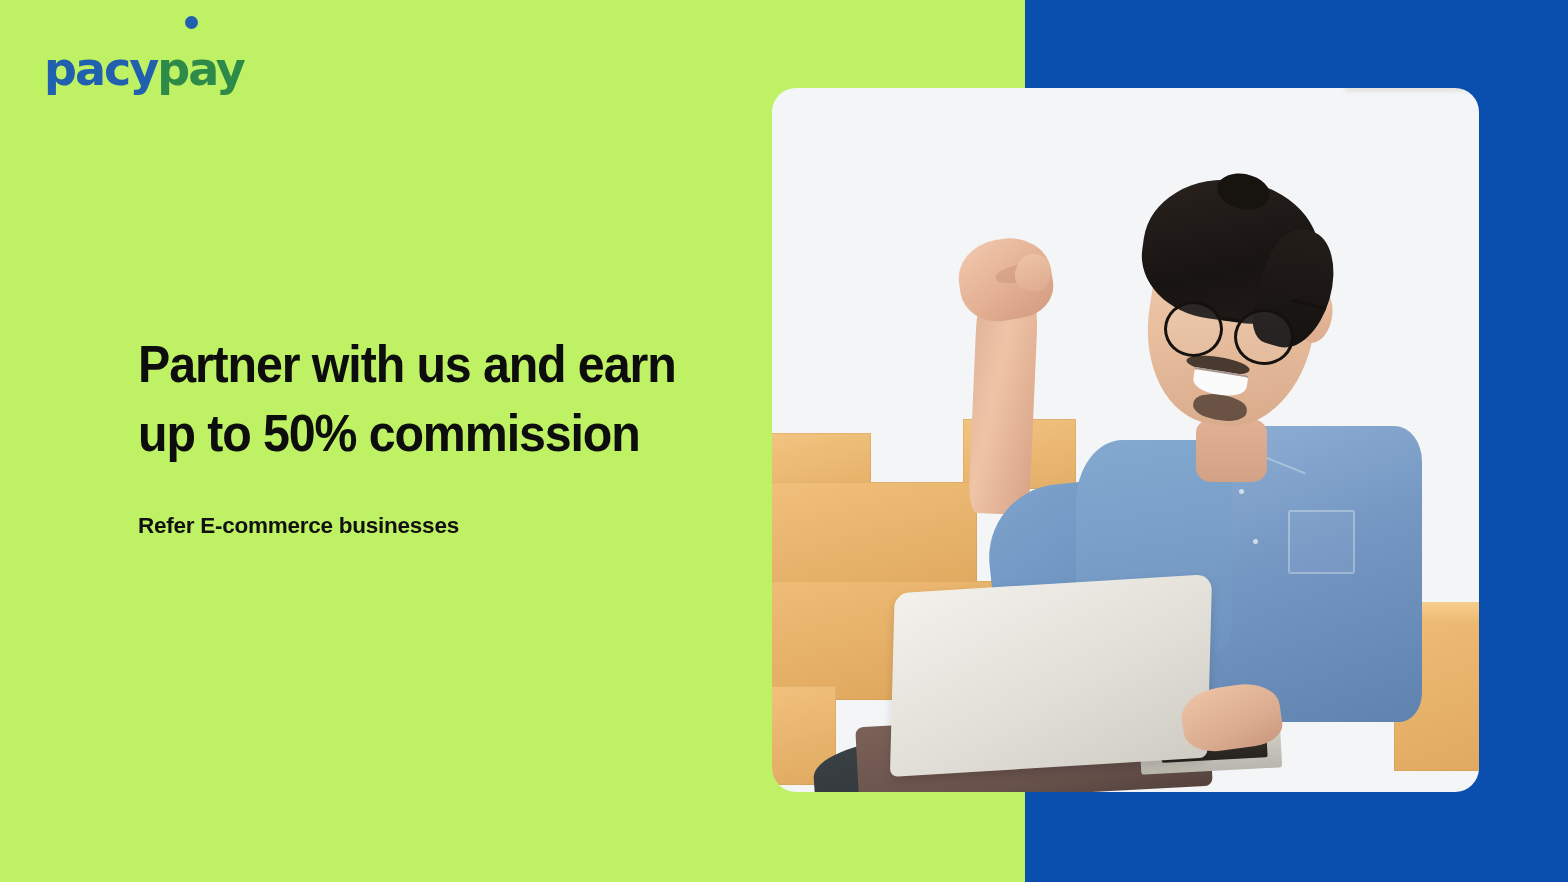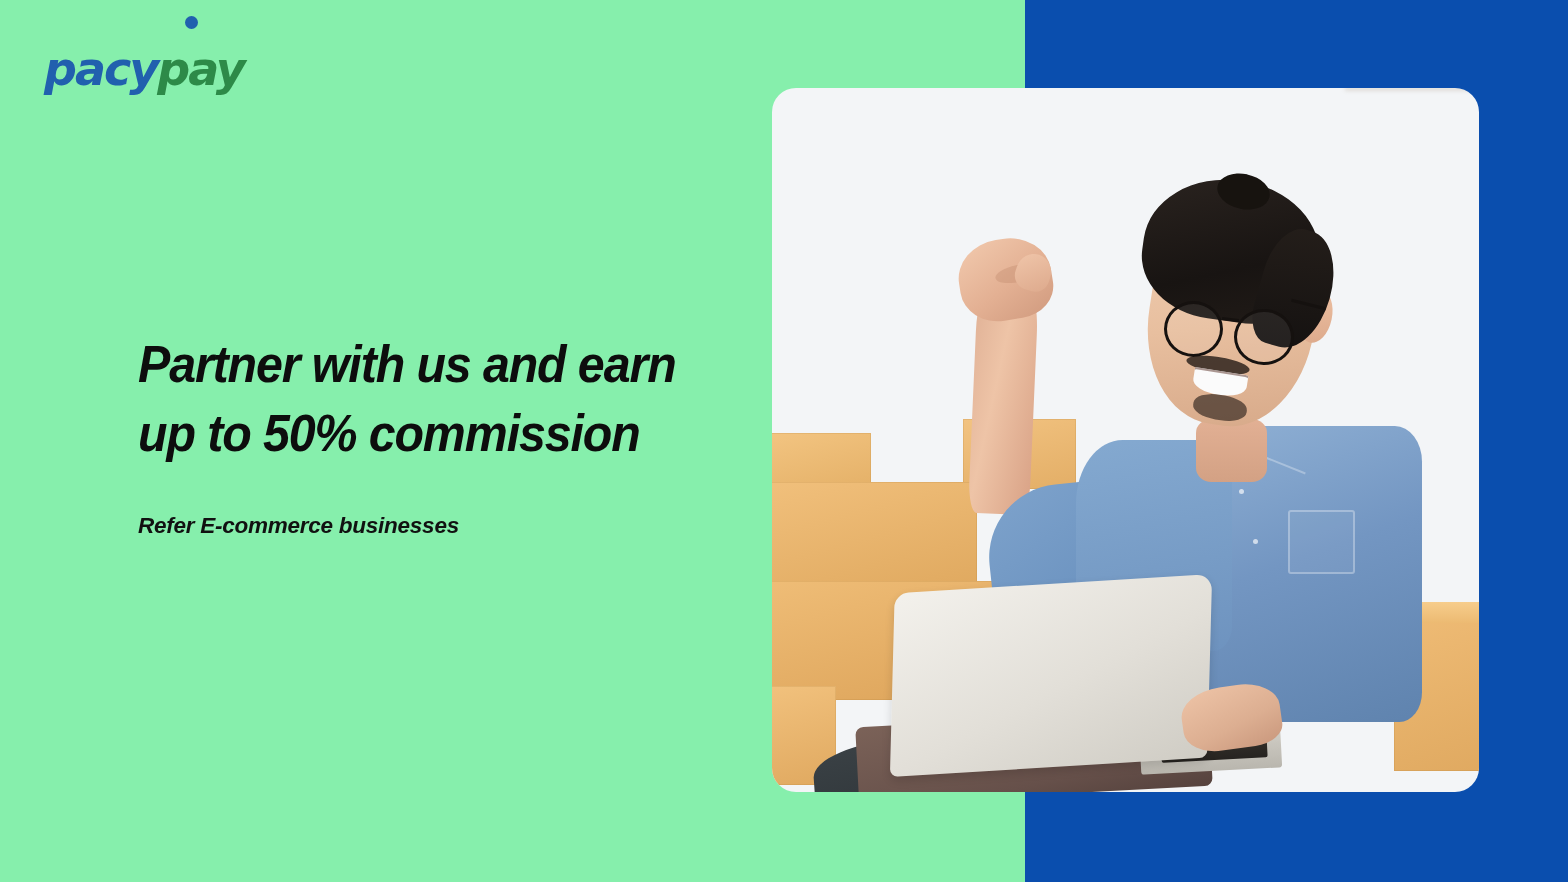--- a/index.html
+++ b/index.html
@@ -6,23 +6,22 @@
   * { margin:0; padding:0; box-sizing:border-box; }
   html, body {
     width:1568px; height:882px;
     font-family:"Liberation Sans", sans-serif;
     overflow:hidden;
   }
   body { background:#f4f4f3; position:relative; }
 
   .banner {
     position:absolute; inset:0;
-    background:#86efac;
+    background:#bef264;
     overflow:hidden;
-    font-style:italic;
   }
 
   
   .blue-panel {
     position:absolute;
     left:1025px; top:0; width:543px; height:882px;
     background:#0a4eae;
   }
 
   

